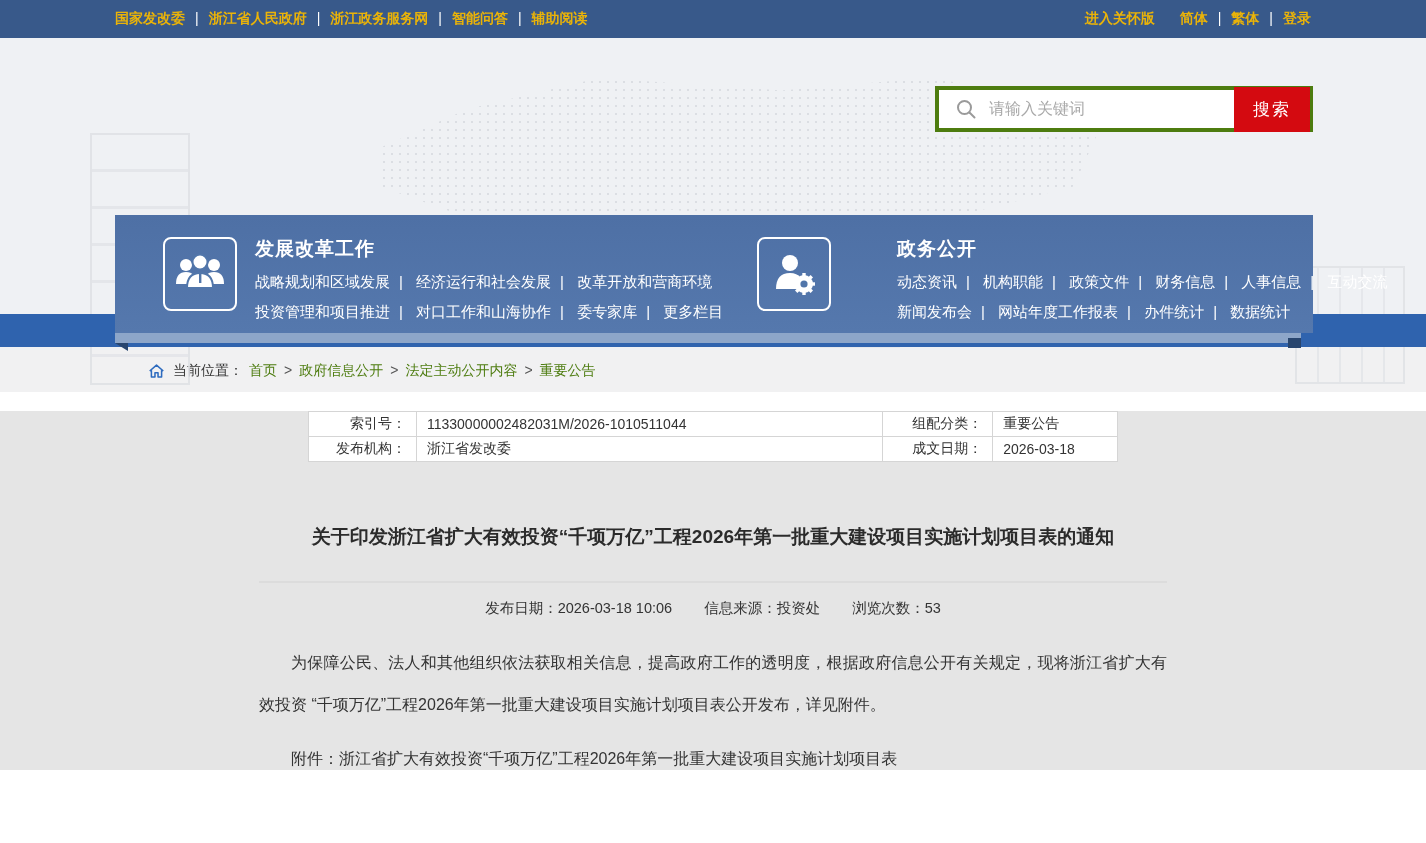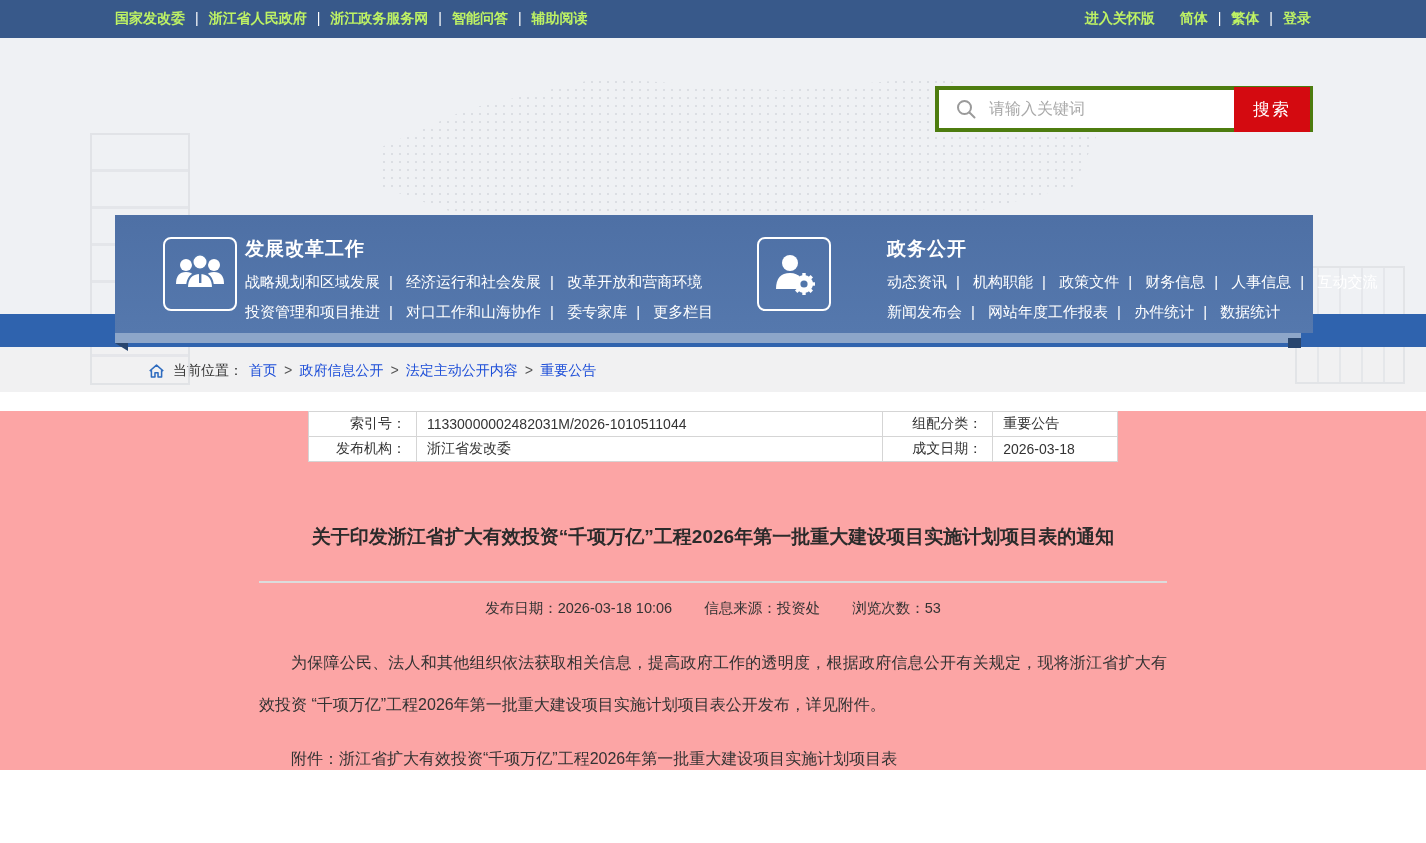--- a/index.html
+++ b/index.html
@@ -2,21 +2,21 @@
 <html><head>
 <meta charset="utf-8">
 <style>
   * { margin:0; padding:0; box-sizing:border-box; }
   html,body { width:1426px; height:843px; overflow:hidden; background:#fff;
               font-family:"Liberation Sans","DejaVu Sans",sans-serif; color:#333; }
 
   
   .topbar { height:38px; background:#38598a; display:flex; align-items:center;
             justify-content:space-between; padding:0 115px; }
-  .topbar a { color:#bef264; font-size:14px; font-weight:600; text-decoration:none; cursor:pointer; }
+  .topbar a { color:#eab308; font-size:14px; font-weight:600; text-decoration:none; cursor:pointer; }
   .tlinks { display:flex; align-items:center; }
   .tlinks .tl:not(:last-child)::after { content:"|"; color:#fff; margin:0 10px; font-weight:400; }
   .tright { display:flex; align-items:center; }
   .tright .care { margin-right:25px; }
   .tright .tl:not(:last-child)::after { content:"|"; color:#fff; margin:0 10px; font-weight:400; }
 
   
   .header { position:relative; height:312px; background:#eff1f4; overflow:visible; }
   .art { position:absolute; pointer-events:none; }
   .art-dots { left:380px; top:40px; width:730px; height:155px; opacity:.5;
@@ -50,36 +50,36 @@
   .fold-l { position:absolute; left:115px; top:305px; width:0; height:0;
       border-top:8px solid #27456f; border-left:13px solid transparent; }
   .fold-r { position:absolute; left:1288px; top:300px; width:13px; height:10px; background:#27456f; }
   .band { position:absolute; left:115px; top:177px; width:1198px; height:118px;
       background:linear-gradient(180deg,#4e70a5 0%, #5578ad 100%); display:flex; }
   .bsec { display:flex; padding-top:21px; }
   .bsec1 { padding-left:48px; width:594px; }
   .bsec2 { padding-left:48px; flex:1;gap:48px; }
   .ibox { width:74px; height:74px; border:2px solid #fff; border-radius:8px; flex:0 0 auto;
       display:flex; align-items:center; justify-content:center; margin-top:1px; }
-  .btxt { margin-left:8px; }
+  .btxt { margin-left:18px; }
   .btxt h3 { color:#fff; font-size:19px; font-weight:bold; letter-spacing:1px; cursor:pointer; }
   .brow { margin-top:11px; color:#fff; font-size:15px; white-space:nowrap; }
   .brow a { color:#fff; text-decoration:none; cursor:pointer; }
   .brow a:not(:last-child)::after { content:"|"; margin:0 9px; font-weight:300; }
 
   
   .crumbbar { height:42px; background:#f1f1f2; display:flex; align-items:center; padding-left:148px;
       font-size:14px; color:#333; }
   .crumbbar .home { margin-right:8px; display:flex; }
-  .crumbbar a { color:#1d4ed8; text-decoration:none; cursor:pointer;font-family:Liberation Mono, monospace; }
+  .crumbbar a { color:#4d7c0f; text-decoration:none; cursor:pointer; }
   .crumbbar .ci:not(:last-child)::after { content:">"; margin:0 7px; color:#555; }
   .crumb-pre { margin-right:6px; }
 
   
-  .docwrap { background:#fca5a5; }
+  .docwrap { background:#e5e5e5; }
   table.info { width:810px; margin:19px auto 0; border-collapse:collapse; font-size:14px; }
   table.info td { border:1px solid #d5d5d5; height:25px; padding:2px 10px; background:#fff; }
   td.lab { text-align:right; white-space:nowrap; }
   td.val { text-align:left; }
 
   .atitle { width:940px; margin:56px auto 0; text-align:center; font-size:19px; font-weight:600;
       color:#2b2b2b; line-height:1.95; }
   .divider { width:908px; margin:26px auto 0; border-top:2px solid #dcdcdc; }
   .ameta { margin-top:16px; text-align:center; font-size:14.5px; color:#333; }
   .ameta .mg { margin:0 14px; }

